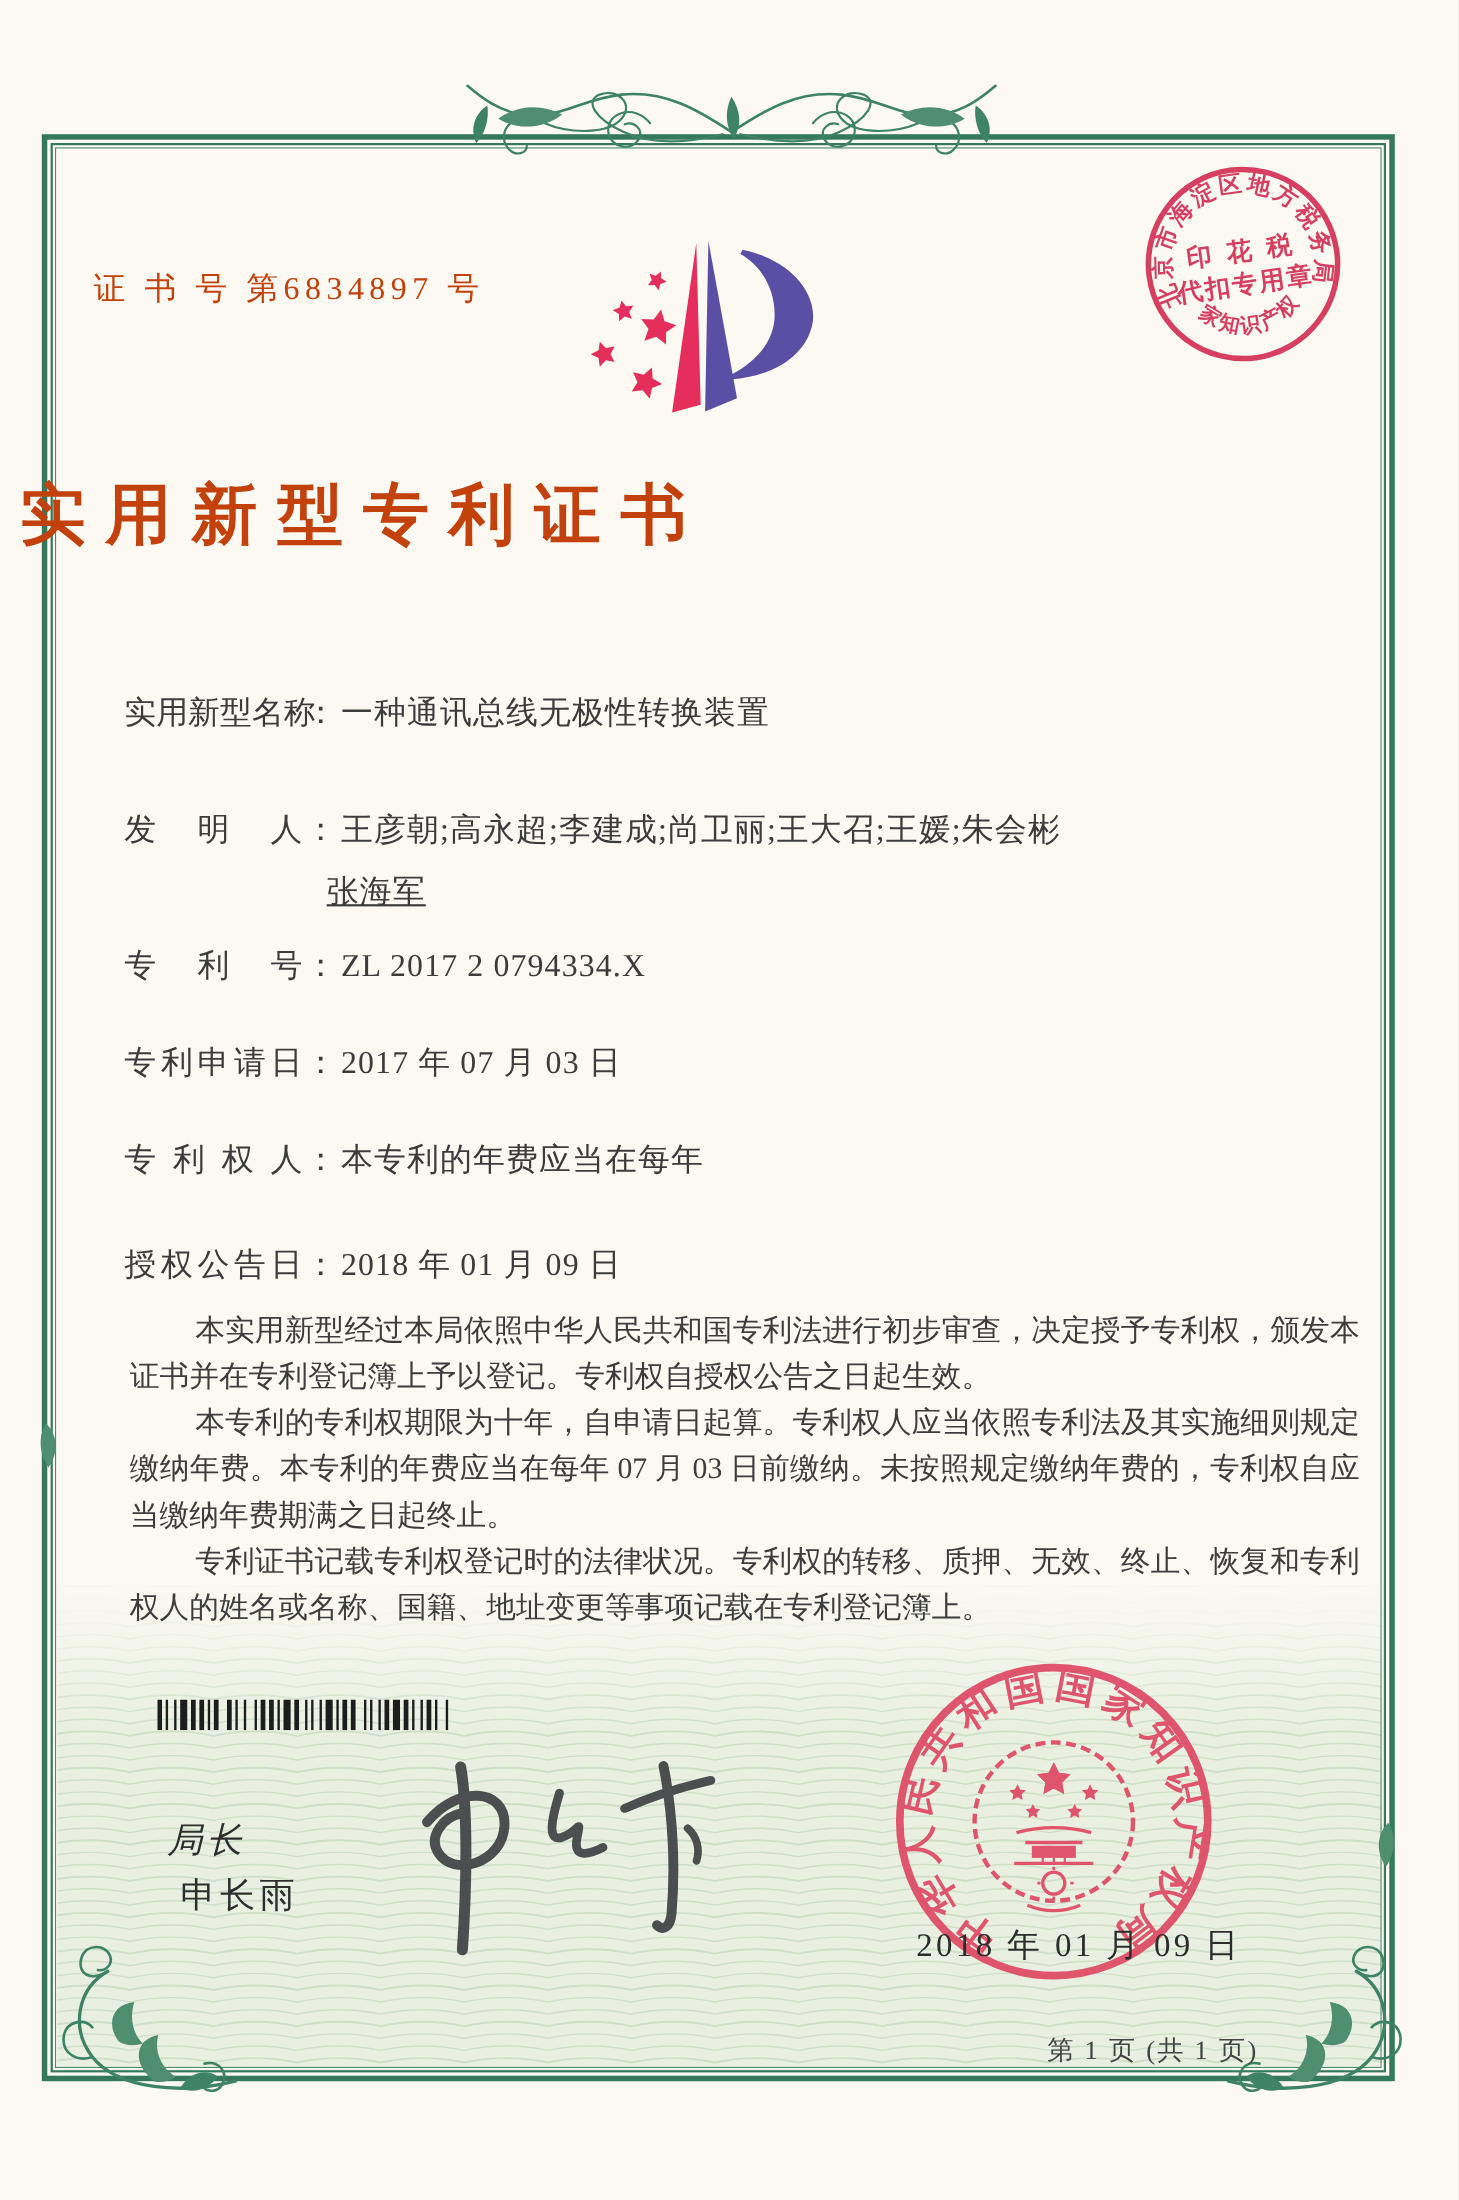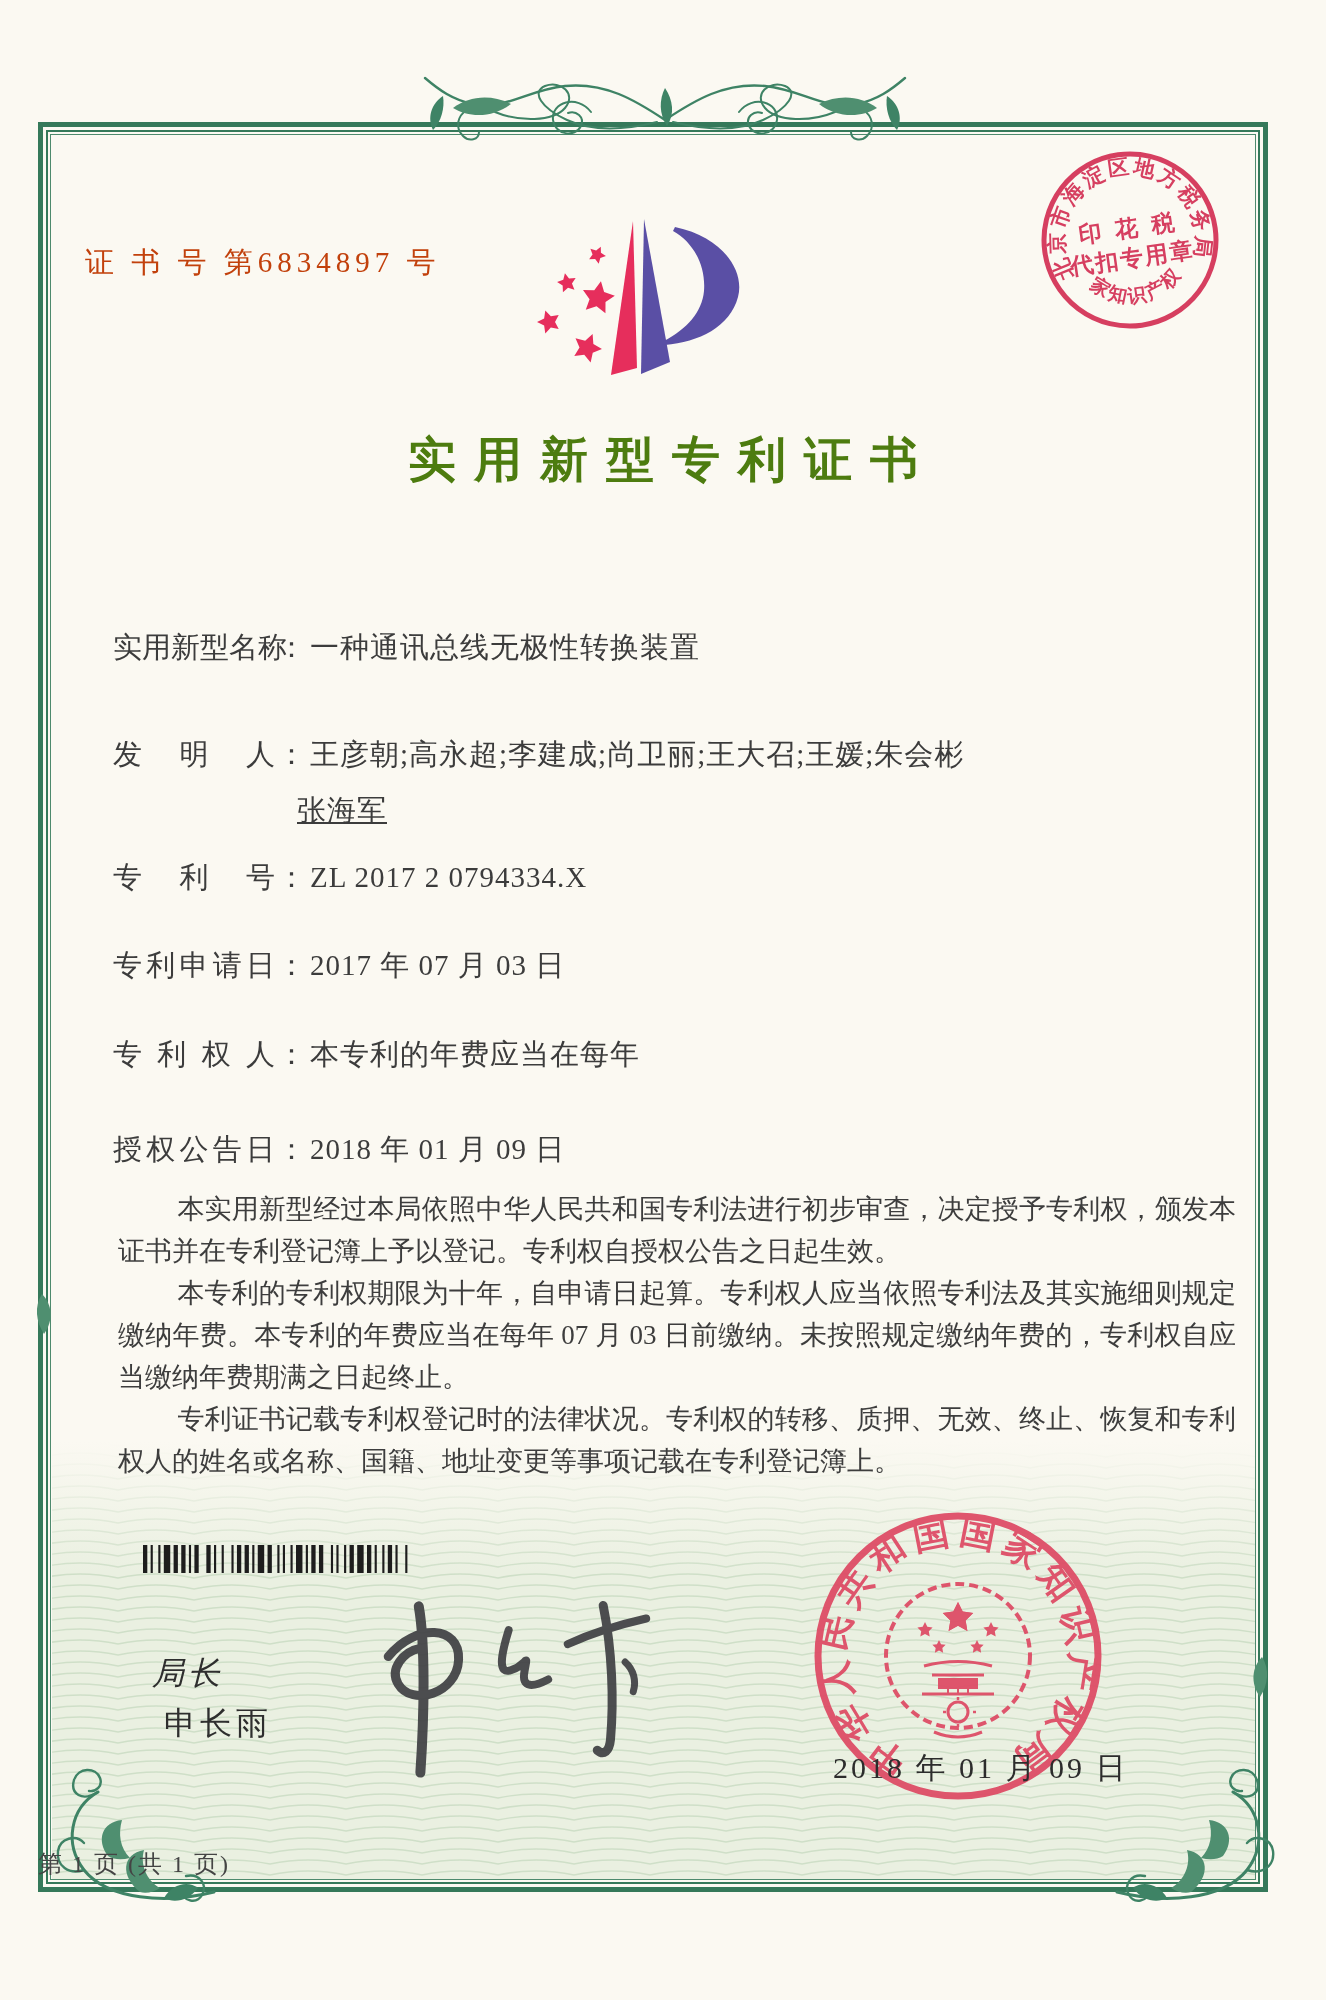--- a/index.html
+++ b/index.html
@@ -10,42 +10,42 @@
   .frame-inner1{position:absolute;inset:3px;border:2px solid #35795a;}
   .frame-inner2{position:absolute;inset:7px;border:1px solid #4d8a6d;}
   
   .guilloche{position:absolute;left:52px;top:1442px;width:1204px;height:438px;overflow:hidden;}
   .guilloche svg{display:block;}
   .guilloche-fade{position:absolute;inset:0;background:linear-gradient(to bottom,#fbf9f2 0%,rgba(251,249,242,0) 30%);}
   
   .cert-no{position:absolute;left:85px;top:243px;font-size:29px;letter-spacing:5px;color:#c2410c;}
   .stamp-wrap{position:absolute;left:1020px;top:130px;width:220px;height:220px;}
   .logo-wrap{position:absolute;left:515px;top:195px;width:270px;height:230px;}
-  .page-title{position:absolute;left:0;width:1326px;top:428px;text-align:center;
-              font-size:48px;font-weight:bold;letter-spacing:18px;color:#4d7c0f;text-indent:18px;}
+  .page-title{position:absolute;left:0;width:1326px;top:428px;text-align:left;
+              font-size:60px;font-weight:bold;letter-spacing:18px;color:#c2410c;text-indent:18px;}
   
   .field{position:absolute;left:113px;font-size:29px;white-space:nowrap;color:#3c3c3c;}
   .flabel{display:inline-flex;justify-content:space-between;width:162px;vertical-align:top;}
   .fcolon{margin:0 4px 0 2px;}
   .fvalue{letter-spacing:1px;}
   .fvalue2{position:absolute;left:297px;top:791px;font-size:29px;letter-spacing:1px;color:#3c3c3c;text-decoration:underline;}
   
   .body-text{position:absolute;left:118px;top:1188px;width:1118px;font-size:27px;line-height:42px;
              text-align:justify;color:#3d3d3d;}
   .body-text p{margin:0;text-indent:2.2em;}
   
   .barcode{position:absolute;left:143px;top:1545px;}
   .director-title{position:absolute;left:152px;top:1652px;font-size:32px;
                   font-family:"Liberation Sans","DejaVu Sans",sans-serif;color:#2e2e2e;letter-spacing:4px;font-style:italic;}
   .director-name{position:absolute;left:152px;top:1702px;font-size:32px;
                  font-family:"Liberation Sans","DejaVu Sans",sans-serif;color:#2e2e2e;letter-spacing:4px;margin-left:12px;}
   .signature{position:absolute;left:362px;top:1578px;}
   .seal-wrap{position:absolute;left:808px;top:1506px;width:300px;height:300px;opacity:.93;}
   .seal-date{position:absolute;left:833px;top:1748px;font-size:30px;letter-spacing:3px;color:#2c2c2c;}
-  .footer{position:absolute;left:38px;width:1106px;top:1848px;text-align:left;font-size:24px;
+  .footer{position:absolute;left:38px;width:1106px;top:1848px;text-align:right;font-size:24px;
           letter-spacing:2px;color:#444;}
   
   .orn-top{position:absolute;left:415px;top:58px;}
   .orn-bl{position:absolute;left:36px;top:1764px;}
   .orn-br{position:absolute;left:1110px;top:1764px;transform:scaleX(-1);}
   .leaf-left{position:absolute;left:30px;top:1292px;}
   .leaf-right{position:absolute;left:1248px;top:1655px;transform:scaleX(-1);}
   svg text{font-family:"Liberation Serif","DejaVu Serif",serif;}
 </style>
 </head>

